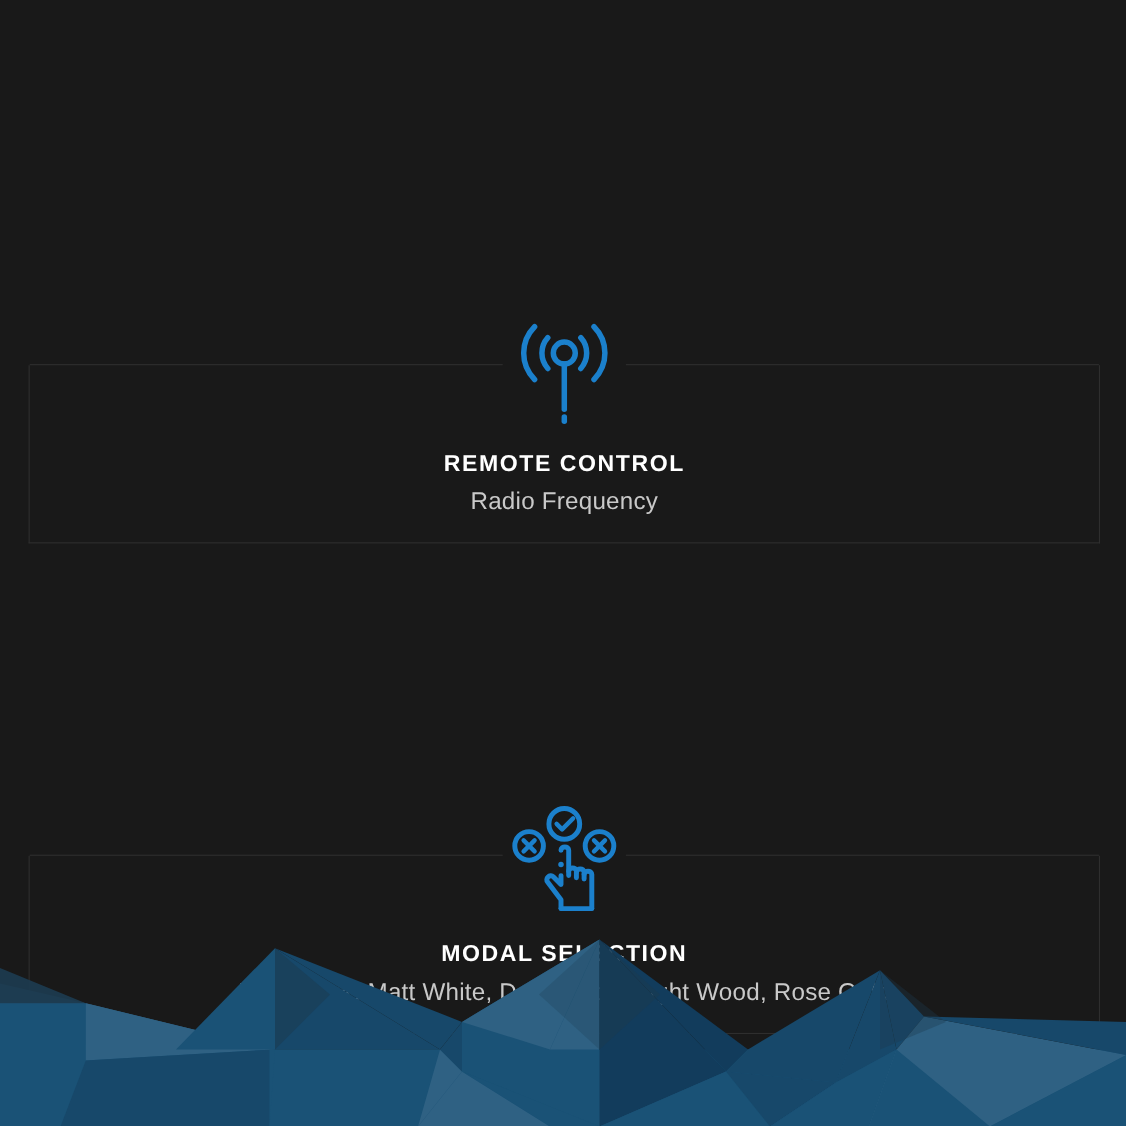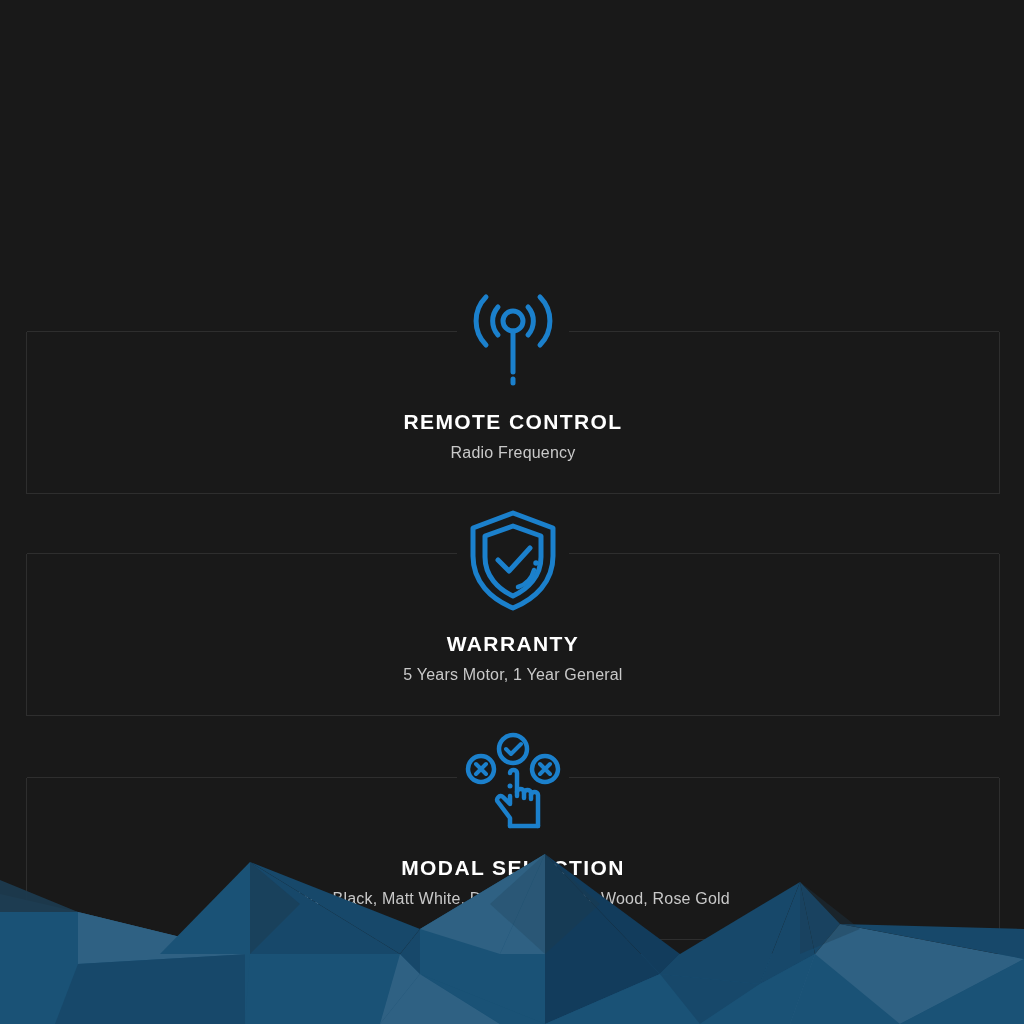--- a/index.html
+++ b/index.html
@@ -90,21 +90,21 @@
     text-align: center;
   }
   .card-sub {
     margin: 0;
     padding: 0;
     position: absolute;
     left: 0;
     right: 0;
     top: 113px;
     color: #c9c9c9;
-    font-size: 16px;
+    font-size: 22px;
     font-weight: normal;
     letter-spacing: 0.2px;
     line-height: 1;
   }
 
   
   #card-remote { top: 332px; }
   #card-warranty { top: 554px; }
   #card-modal { top: 778px; }
 </style>
@@ -128,39 +128,20 @@
           <path d="M28 13 A34 34 0 0 0 28 61"></path>
           <path d="M82 13 A34 34 0 0 1 82 61"></path>
         </svg>
       </span>
 
       <p class="card-title">REMOTE CONTROL</p>
       <p class="card-sub">Radio Frequency</p>
     </div>
   </div>
 
-  <div class="card" id="card-warranty">
-    <div class="topline left"></div>
-    <div class="topline right"></div>
-    <div class="card-inner">
-
-      <span class="icon-wrap">
-        <svg viewBox="0 0 110 110" xmlns="http://www.w3.org/2000/svg" fill="none" stroke="#1b80cc" stroke-width="5" stroke-linecap="round" stroke-linejoin="round">
-          <path d="M55 7 L95 22 L95 50 C95 76 77 93 55 102 C33 93 15 76 15 50 L15 22 Z"></path>
-          <path d="M55 20 L83 30 L83 51 C83 70 70 83 55 90 C40 83 27 70 27 51 L27 30 Z"></path>
-          <path d="M40 54 L51 65 L72 42"></path>
-          <path d="M76 64 A24 24 0 0 1 60 81" stroke-width="4.5"></path>
-          <path d="M78 57 L78 57" stroke-width="5.5"></path>
-        </svg>
-      </span>
-
-      <p class="card-title">WARRANTY</p>
-      <p class="card-sub">5 Years Motor, 1 Year General</p>
-    </div>
-  </div>
 
   <div class="card" id="card-modal">
     <div class="topline left"></div>
     <div class="topline right"></div>
     <div class="card-inner">
 
       <span class="icon-wrap">
         <svg viewBox="0 0 110 110" xmlns="http://www.w3.org/2000/svg" fill="none" stroke="#1b80cc" stroke-width="4.5" stroke-linecap="round" stroke-linejoin="round">
 
           <circle cx="55" cy="19" r="14"></circle>

